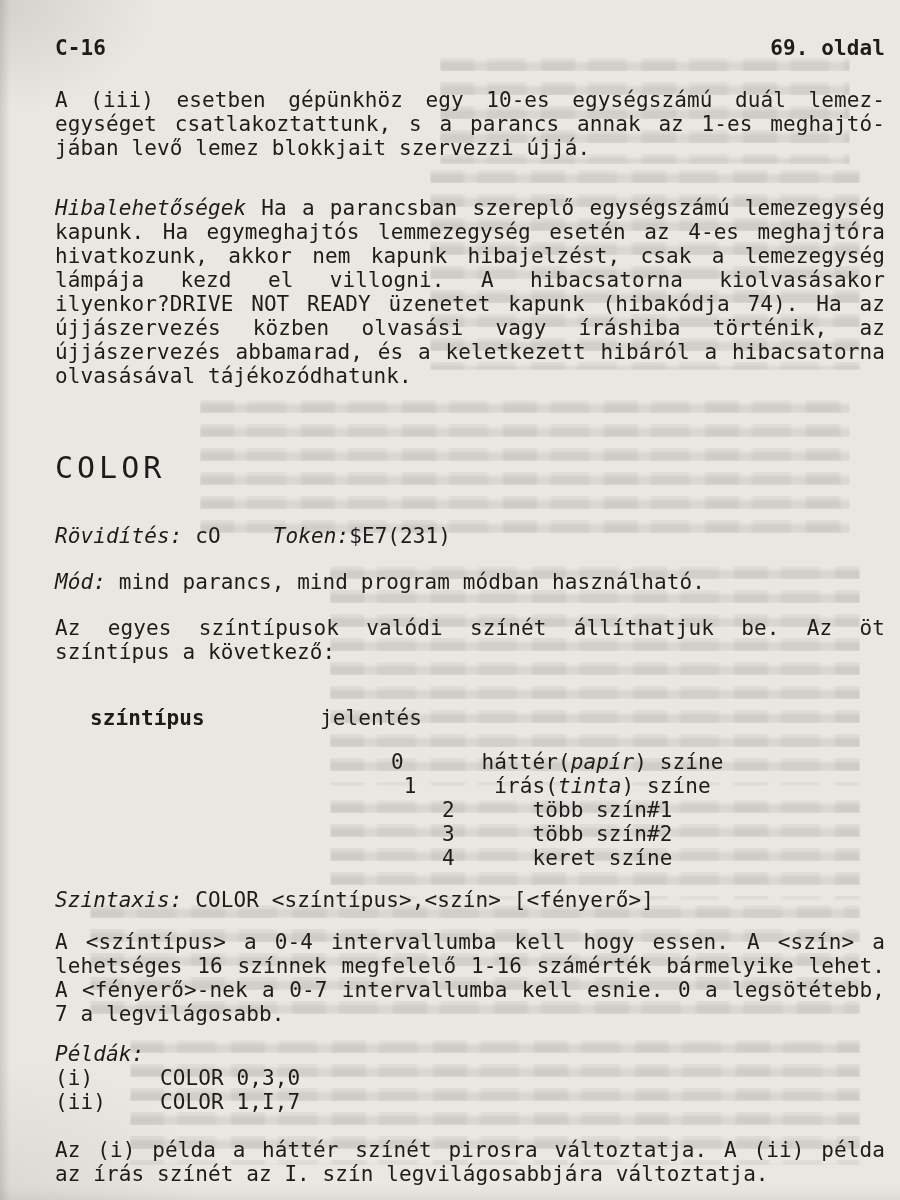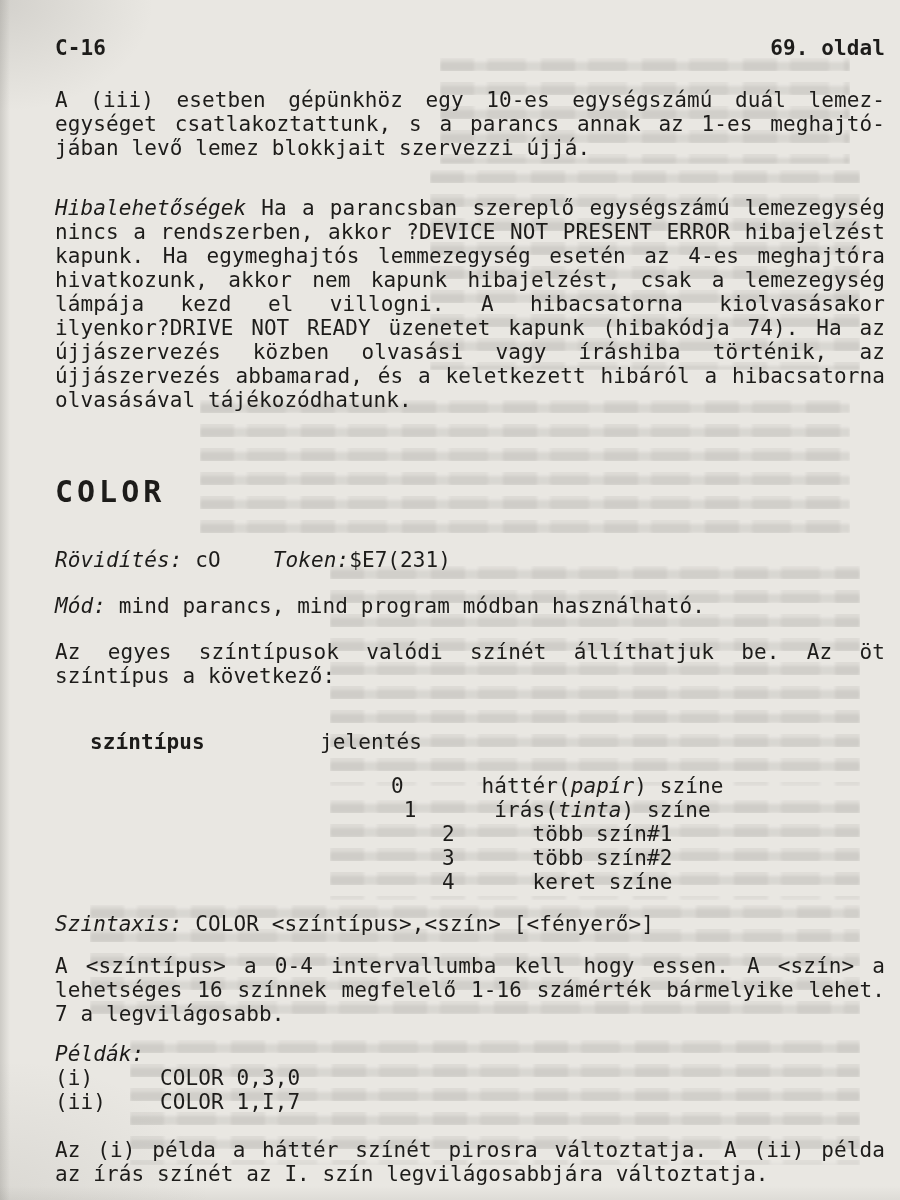--- a/index.html
+++ b/index.html
@@ -46,21 +46,21 @@
     font-weight: bold;
   }
   .jline { text-align: justify; text-align-last: justify; white-space: nowrap; }
   .jline.last { text-align-last: left; }
   .it { font-style: italic; }
   .para1 { margin-top: 28px; }
   .para2 { margin-top: 36px; }
   .cmd-title {
     margin-top: 64px;
     font-size: 30px; line-height: 32px;
-    font-weight: bold; letter-spacing: 4px;
+    font-weight: normal; letter-spacing: 4px;
   }
   .meta { margin-top: 40px; }
   .meta .gap { display: inline-block; width: 52px; }
   .mode { margin-top: 22px; }
   .para3 { margin-top: 22px; }
   .ctable { margin-top: 42px; }
   .ctable .thead span.c1 { display: inline-block; margin-left: 35px; width: 230px; font-weight: bold; }
   .ctable .thead span.c2 { font-weight: normal; }
   .ctable .tbody { margin-top: 20px; text-align: center; }
   .ctable .trow .num { display: inline-block; margin-left: 97px; width: 168px; }
@@ -91,21 +91,20 @@
   </div>
 
   <div class="para1">
     <div class="jline">A (iii) esetben gépünkhöz egy 10-es egységszámú duál lemez-</div>
     <div class="jline">egységet csatlakoztattunk, s a parancs annak az 1-es meghajtó-</div>
     <div class="jline last">jában levő lemez blokkjait szervezzi újjá.</div>
   </div>
 
   <div class="para2">
     <div class="jline"><span class="it">Hibalehetőségek</span><span> Ha a parancsban szereplő egységszámú lemezegység</span></div>
-    <div class="jline">nincs a rendszerben, akkor ?DEVICE NOT PRESENT ERROR hibajelzést</div>
     <div class="jline">kapunk. Ha egymeghajtós lemmezegység esetén az 4-es meghajtóra</div>
     <div class="jline">hivatkozunk, akkor nem kapunk hibajelzést, csak a lemezegység</div>
     <div class="jline">lámpája kezd el villogni. A hibacsatorna kiolvasásakor</div>
     <div class="jline">ilyenkor?DRIVE NOT READY üzenetet kapunk (hibakódja 74). Ha az</div>
     <div class="jline">újjászervezés közben olvasási vagy íráshiba történik, az</div>
     <div class="jline">újjászervezés abbamarad, és a keletkezett hibáról a hibacsatorna</div>
     <div class="jline last">olvasásával tájékozódhatunk.</div>
   </div>
 
   <div class="cmd-title">COLOR</div>
@@ -136,20 +135,21 @@
     </div>
   </div>
 
   <div class="syntax">
     <span class="it">Szintaxis:</span><span> COLOR &lt;színtípus&gt;,&lt;szín&gt; [&lt;fényerő&gt;]</span>
   </div>
 
   <div class="para4">
     <div class="jline">A &lt;színtípus&gt; a 0-4 intervallumba kell hogy essen. A &lt;szín&gt; a</div>
     <div class="jline">lehetséges 16 színnek megfelelő 1-16 számérték bármelyike lehet.</div>
+    <div class="jline">A &lt;fényerő&gt;-nek a 0-7 intervallumba kell esnie. 0 a legsötétebb,</div>
     <div class="jline last">7 a legvilágosabb.</div>
   </div>
 
   <div class="examples">
     <div class="it">Példák:</div>
     <div class="ex-row"><span class="ex-no">(i)</span><span>COLOR 0,3,0</span></div>
     <div class="ex-row"><span class="ex-no">(ii)</span><span>COLOR 1,I,7</span></div>
   </div>
 
   <div class="para5">

